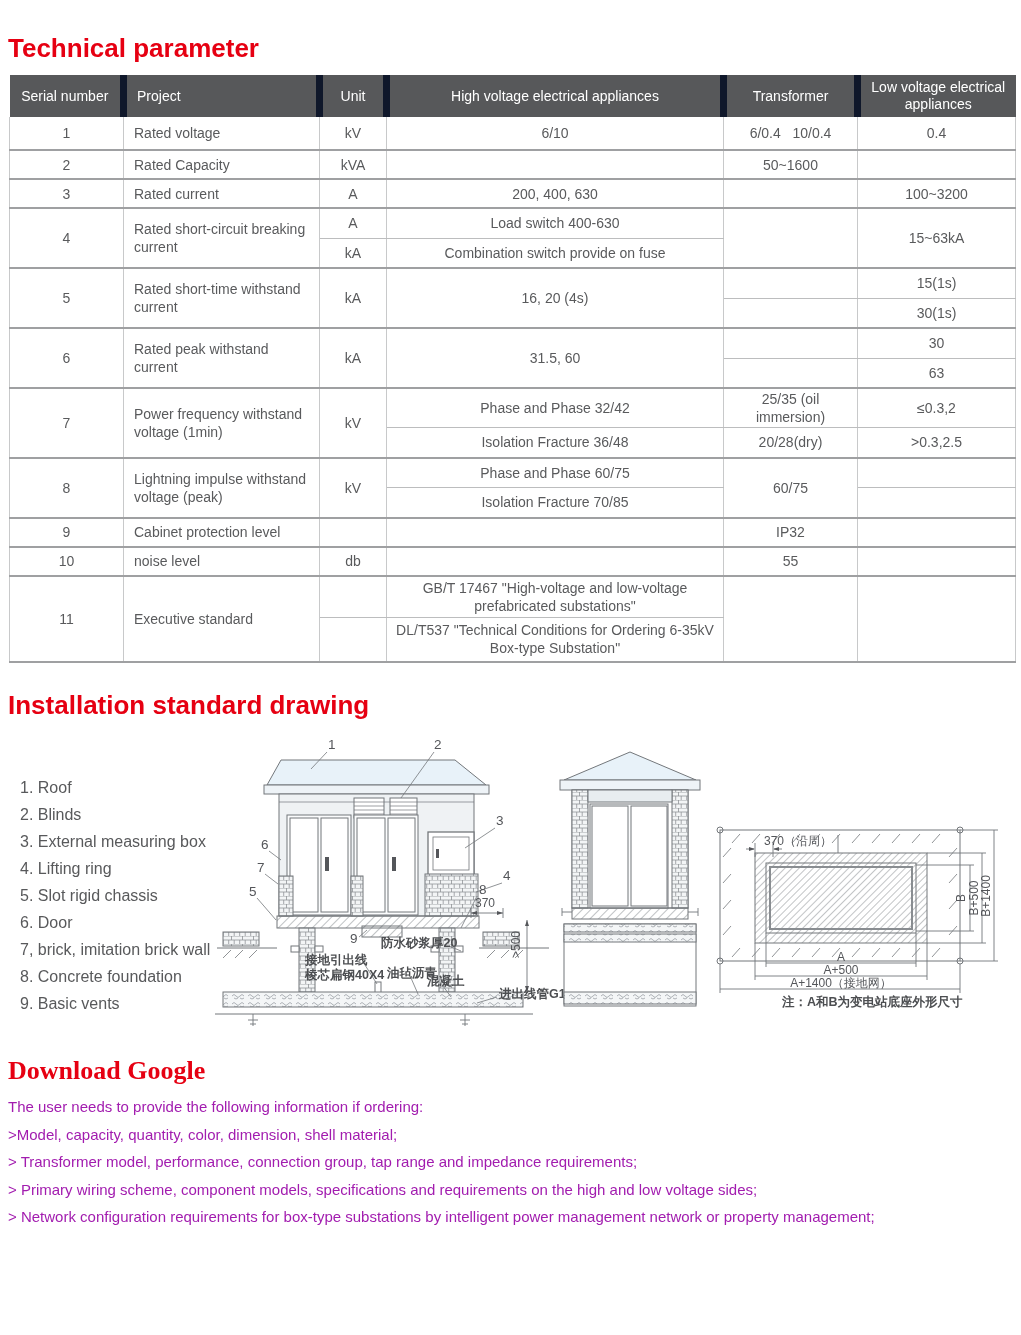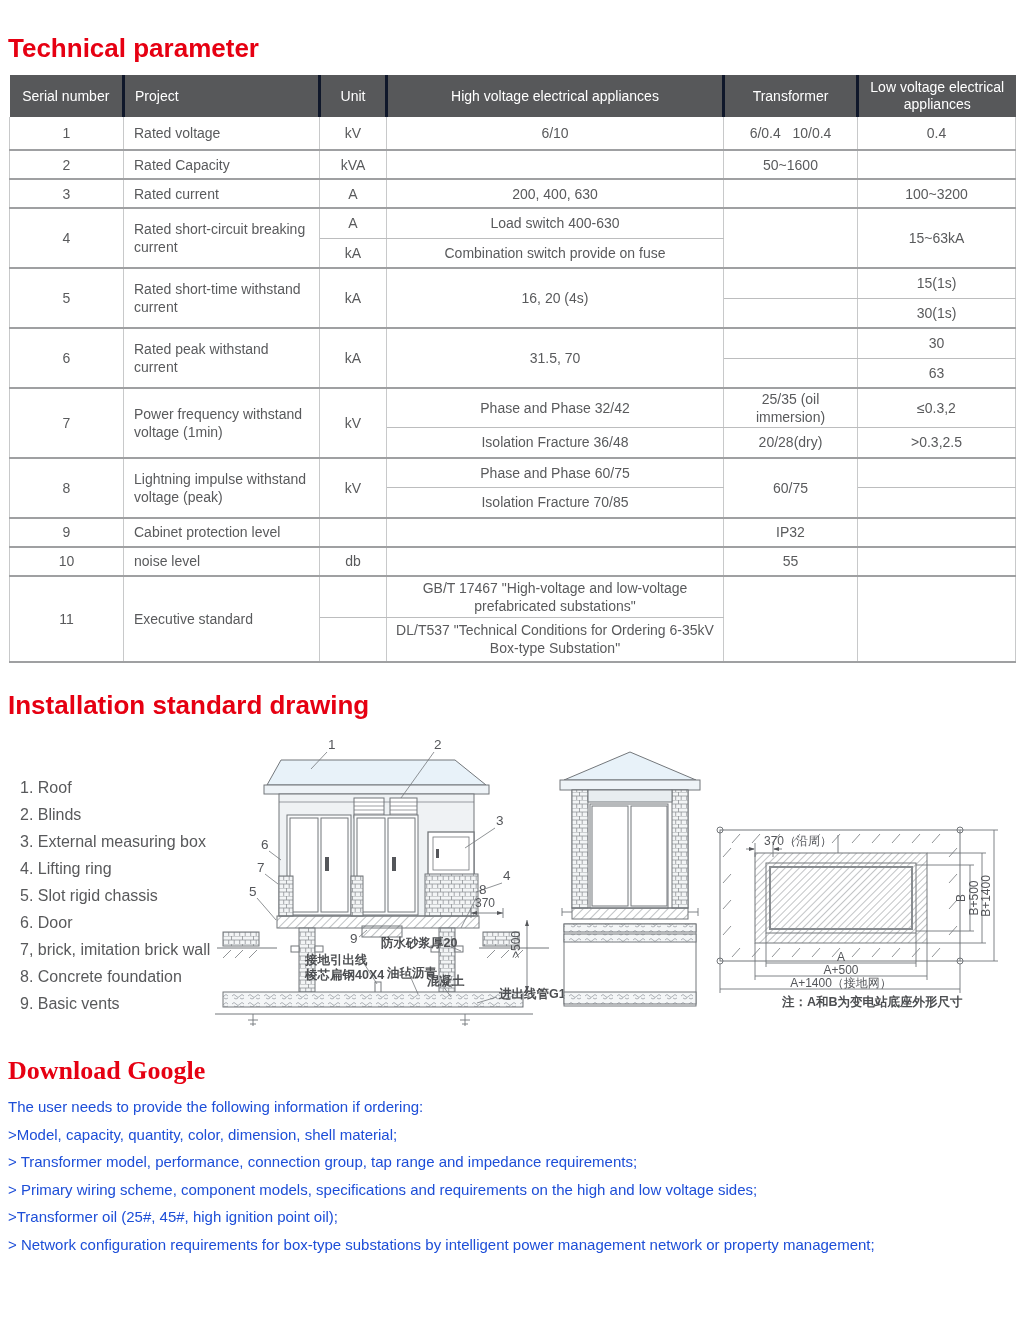--- a/index.html
+++ b/index.html
@@ -7,21 +7,21 @@
        font-family:"Liberation Sans","DejaVu Sans",sans-serif;color:#595a5c;}
   .red-heading{position:absolute;left:8px;margin:0;font-size:26px;font-weight:bold;color:#e60012;letter-spacing:0;}
   #tech-title{top:33px;}
   #install-title{top:690px;}
   #download-title{top:1056px;font-family:Liberation Serif, serif;}
 
   
   .tbl-wrap{position:absolute;left:9px;top:75px;width:1006px;}
   table{border-collapse:collapse;table-layout:fixed;width:1006px;font-size:14px;color:#595a5c;}
   th{background:#57585a;color:#fff;font-weight:normal;font-size:14px;height:38px;
-     padding:2px 5px;border-right:3px solid #0f172a;text-align:center;line-height:17px;}
+     padding:2px 5px;border-right:7px solid #0f172a;text-align:center;line-height:17px;}
   th.last{border-right:none;}
   th.left{text-align:left;padding-left:10px;}
   td{padding:1px 4px;text-align:center;vertical-align:middle;border-right:1px solid #c8c9ca;line-height:18px;}
   td.first{border-left:1px solid #c8c9ca;}
   td.pl{text-align:left;padding-left:10px;}
   .hb{border-bottom:2px solid #9fa0a2;}
   .lb{border-bottom:1px solid #bcbdbe;}
   tr.rA{height:33px;} tr.rB{height:29px;} tr.rC{height:30px;}
   tr.rD{height:39px;} tr.rE{height:42px;} tr.rF{height:44px;}
 
@@ -32,21 +32,21 @@
   #front-svg{left:215px;top:736px;}
   #side-svg{left:552px;top:744px;}
   #plan-svg{left:698px;top:813px;}
   text{font-family:"Liberation Sans","DejaVu Sans",sans-serif;fill:#54565a;}
   .callout{font-size:13.5px;}
   .dimtxt{font-size:12px;}
   .cn{font-size:12.5px;font-weight:bold;fill:#4c4e51;}
 
   
   .ordering{position:absolute;left:8px;top:1098px;width:1000px;}
-  .ordering p{margin:0 0 9.5px 0;font-size:15px;line-height:18px;color:#1d4ed8;white-space:nowrap;}
+  .ordering p{margin:0 0 9.5px 0;font-size:15px;line-height:18px;color:#a21caf;white-space:nowrap;}
 </style>
 </head>
 <body>
 
 <h1 class="red-heading" id="tech-title">Technical parameter</h1>
 
 <div class="tbl-wrap">
 <table>
   <colgroup>
     <col style="width:114px">
@@ -112,21 +112,21 @@
       <td class="lb">15(1s)</td>
     </tr>
     <tr class="rC">
       <td class="hb"></td>
       <td class="hb">30(1s)</td>
     </tr>
     <tr class="rC">
       <td class="first hb" rowspan="2">6</td>
       <td class="pl hb" rowspan="2">Rated peak withstand current</td>
       <td class="hb" rowspan="2">kA</td>
-      <td class="hb" rowspan="2">31.5, 70</td>
+      <td class="hb" rowspan="2">31.5, 60</td>
       <td class="lb"></td>
       <td class="lb">30</td>
     </tr>
     <tr class="rC">
       <td class="hb"></td>
       <td class="hb">63</td>
     </tr>
     <tr class="rD">
       <td class="first hb" rowspan="2">7</td>
       <td class="pl hb" rowspan="2">Power frequency withstand voltage (1min)</td>
@@ -411,15 +411,14 @@
   <text class="cn" x="84" y="193">注：A和B为变电站底座外形尺寸</text>
 </svg>
 
 <h1 class="red-heading" id="download-title">Download Google</h1>
 
 <div class="ordering">
   <p>The user needs to provide the following information if ordering:</p>
   <p>&gt;Model, capacity, quantity, color, dimension, shell material;</p>
   <p>&gt; Transformer model, performance, connection group, tap range and impedance requirements;</p>
   <p>&gt; Primary wiring scheme, component models, specifications and requirements on the high and low voltage sides;</p>
-  <p>&gt;Transformer oil (25#, 45#, high ignition point oil);</p>
   <p>&gt; Network configuration requirements for box-type substations by intelligent power management network or property management;</p>
 </div>
 
 </body></html>

